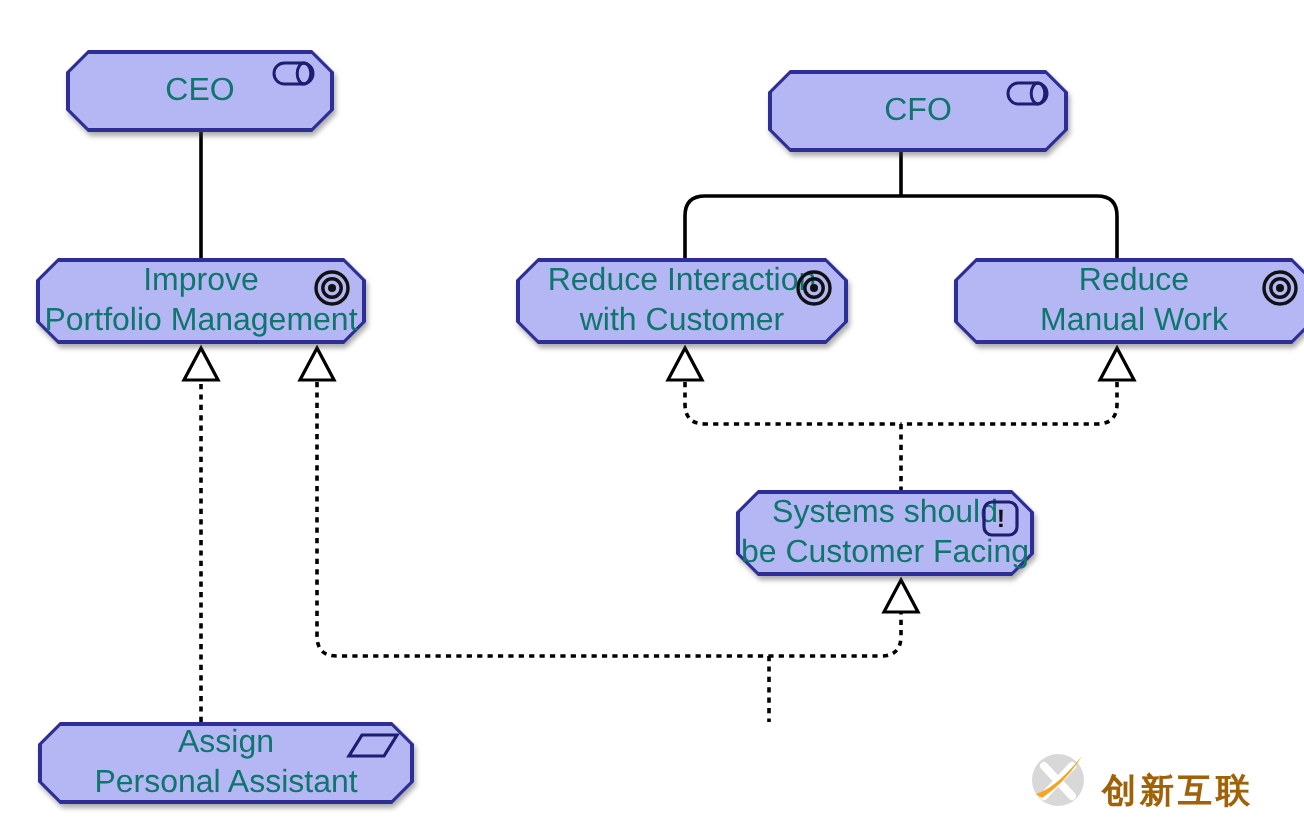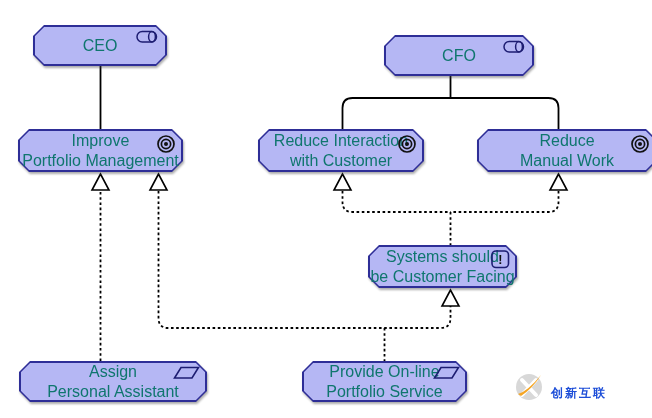--- a/index.html
+++ b/index.html
@@ -35,21 +35,21 @@
   .n-assign{left:19px;top:361px;width:188px;height:41px;}
   .n-provide{left:302px;top:361px;width:165px;height:41px;}
   
   .icon-tr{top:5px;right:7px;}
   
   .watermark{
     position:absolute;left:514px;top:372px;display:flex;align-items:center;gap:7px;
     pointer-events:none;
   }
   .wm-text{
-    font-size:12px;font-weight:bold;letter-spacing:2px;color:#1d4ed8;
+    font-size:17px;font-weight:bold;letter-spacing:2px;color:#a16207;
     font-family:"DejaVu Sans","Liberation Sans",sans-serif;
     margin-top:12px;
   }
 </style>
 </head>
 <body>
 
 <div id="stage">
 
   <svg id="connectors" viewBox="0 0 652 418" xmlns="http://www.w3.org/2000/svg">
@@ -163,32 +163,20 @@
           <div class="oct-inner"></div>
         </div>
     </div>
     <div class="label">Assign
 Personal Assistant</div>
     <svg class="icon icon-tr" width="27" height="14" viewBox="0 0 27 14">
       <polygon points="8,1.5 25.5,1.5 19,12 1.5,12" fill="none" stroke="#1d1d72" stroke-width="1.6"></polygon>
     </svg>
   </div>
 
-  <div class="node n-provide">
-    <div class="shape">
-      <div class="oct-outer">
-          <div class="oct-inner"></div>
-        </div>
-    </div>
-    <div class="label">Provide On-line
-Portfolio Service</div>
-    <svg class="icon icon-tr" width="27" height="14" viewBox="0 0 27 14">
-      <polygon points="8,1.5 25.5,1.5 19,12 1.5,12" fill="none" stroke="#1d1d72" stroke-width="1.6"></polygon>
-    </svg>
-  </div>
 
   <div class="watermark">
     <svg width="30" height="30" viewBox="0 0 30 30">
       <circle cx="15" cy="15" r="13" fill="#d8d8d8"></circle>
       <path d="M8,8 L22,23 M22,8 L8,23" stroke="#ffffff" stroke-width="4" stroke-linecap="round"></path>
       <path d="M4,22 Q14,19 27,3 Q19,16 7,24 Z" fill="#f5a523"></path>
     </svg>
     <span class="wm-text">创新互联</span>
   </div>
 

